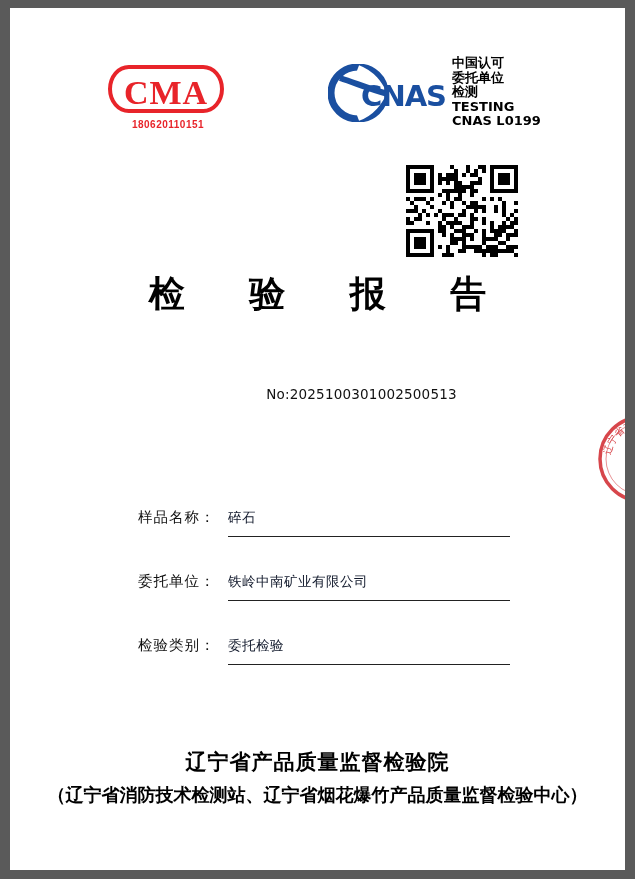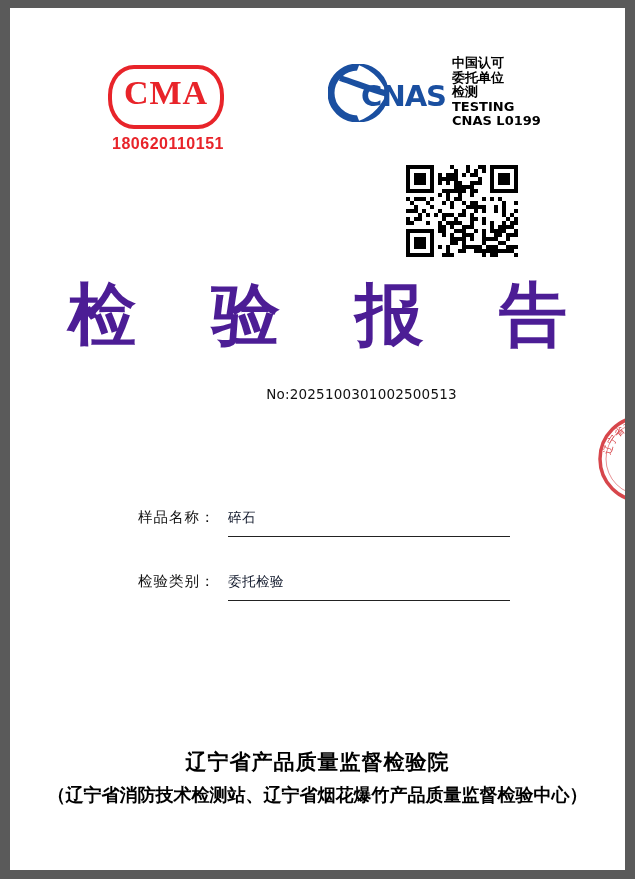--- a/index.html
+++ b/index.html
@@ -36,40 +36,40 @@
   .cma {
     position: absolute;
     left: 98px;
     top: 15px;
     width: 120px;
     text-align: center;
   }
   .cma-box {
     border: 4px solid #e8242a;
     border-radius: 26px / 30px;
-    height: 64px;
+    height: 48px;
     width: 116px;
     box-sizing: border-box;
     position: relative;
   }
   .cma-text {
     position: absolute;
     left: 0; right: 0; top: 4px;
     font-family: "Liberation Serif", serif;
     font-weight: bold;
     font-size: 34px;
     color: #e8242a;
     letter-spacing: 1px;
     line-height: 40px;
   }
   .cma-num {
     margin-top: 6px;
     font-family: "Liberation Sans", sans-serif;
     font-weight: bold;
-    font-size: 16px;
+    font-size: 10px;
     color: #e8242a;
     letter-spacing: 0.5px;
   }
 
   
   .ilac {
     position: absolute;
     left: 232px;
     top: 8px;
     width: 96px;
@@ -113,24 +113,24 @@
 
   
   .title {
     position: absolute;
     left: 0;
     top: 262px;
     width: 615px;
     text-align: center;
     font-family: "DejaVu Sans", sans-serif;
     font-weight: bold;
-    font-size: 68px;
+    font-size: 36px;
     letter-spacing: 26px;
     text-indent: 26px;
-    color: #4c1d95;
+    color: #000000;
   }
 
   
   .report-no {
     position: absolute;
     left: 0;
     top: 378px;
     width: 615px;
     text-align: center;
     font-family: "DejaVu Sans", sans-serif;
@@ -574,20 +574,25 @@
   </div>
 
   <div class="fields">
 
     <div class="field">
       <div class="field-label">样品名称：</div>
       <div class="field-value">碎石</div>
       <div class="field-rule"></div>
     </div>
 
+    <div class="field">
+      <div class="field-label">委托单位：</div>
+      <div class="field-value">铁岭中南矿业有限公司</div>
+      <div class="field-rule"></div>
+    </div>
 
     <div class="field">
       <div class="field-label">检验类别：</div>
       <div class="field-value">委托检验</div>
       <div class="field-rule"></div>
     </div>
   </div>
 
   <div class="org">辽宁省产品质量监督检验院</div>
   <div class="org-sub">（辽宁省消防技术检测站、辽宁省烟花爆竹产品质量监督检验中心）</div>

